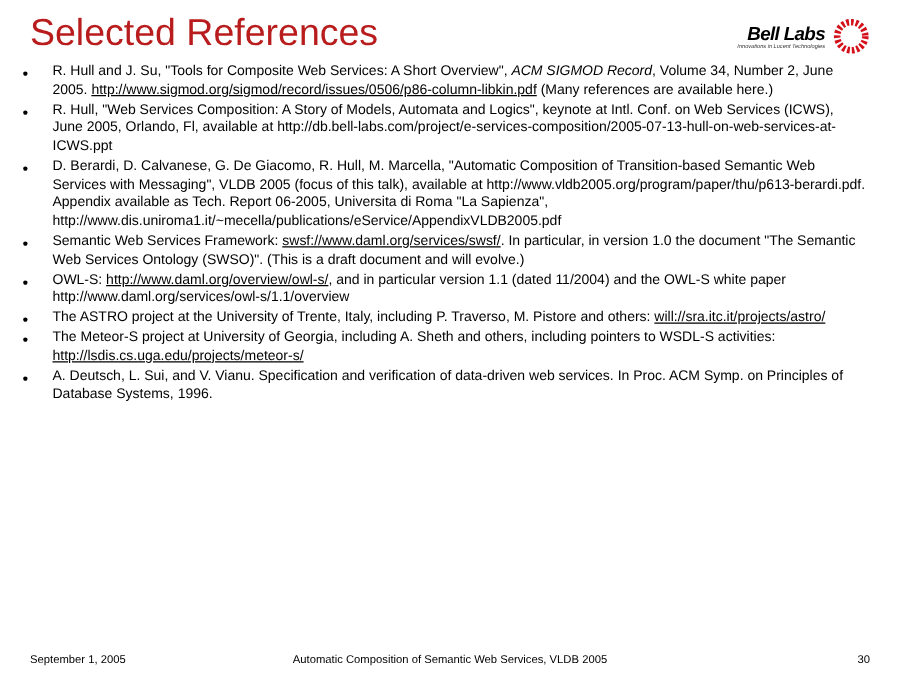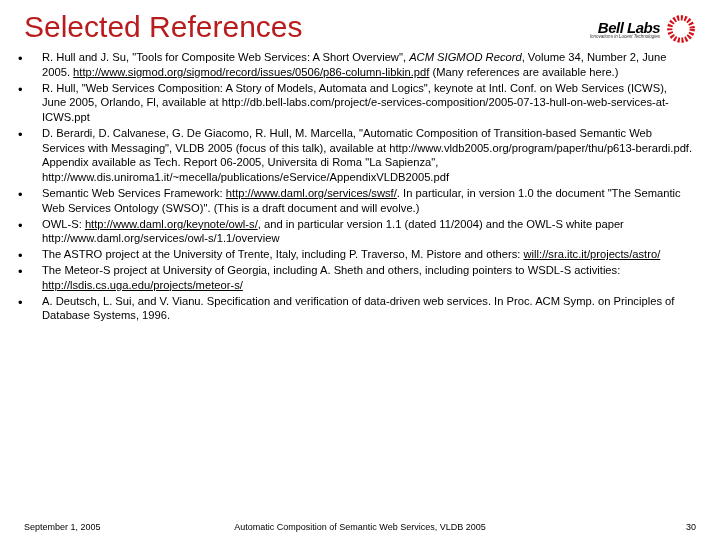--- a/index.html
+++ b/index.html
@@ -104,24 +104,24 @@
   </div>
 </div>
 
 <ul class="refs">
   <li>
     <span>R. Hull and J. Su, "Tools for Composite Web Services: A Short Overview", </span><span class="ital">ACM SIGMOD Record</span><span>, Volume 34, Number 2, June 2005. </span><span class="ul">http://www.sigmod.org/sigmod/record/issues/0506/p86-column-libkin.pdf</span><span> (Many references are available here.)</span>
   </li>
   <li><span>R. Hull, "Web Services Composition: A Story of Models, Automata and Logics", keynote at Intl. Conf. on Web Services (ICWS), June 2005, Orlando, Fl, available at http://db.bell-labs.com/project/e-services-composition/2005-07-13-hull-on-web-services-at-ICWS.ppt</span></li>
   <li><span>D. Berardi, D. Calvanese, G. De Giacomo, R. Hull, M. Marcella, "Automatic Composition of Transition-based Semantic Web Services with Messaging", VLDB 2005 (focus of this talk), available at  http://www.vldb2005.org/program/paper/thu/p613-berardi.pdf.  Appendix available as Tech. Report 06-2005, Universita di Roma "La Sapienza", http://www.dis.uniroma1.it/~mecella/publications/eService/AppendixVLDB2005.pdf</span></li>
   <li>
-    <span>Semantic Web Services Framework: </span><span class="ul">http://www.daml.org/services/swsf/</span><span>.  In particular, in version 1.0 the document "The Semantic Web Services Ontology (SWSO)".  (This is a draft document and will evolve.)</span>
+    <span>Semantic Web Services Framework: </span><span class="ul">swsf://www.daml.org/services/swsf/</span><span>.  In particular, in version 1.0 the document "The Semantic Web Services Ontology (SWSO)".  (This is a draft document and will evolve.)</span>
   </li>
   <li>
-    <span>OWL-S: </span><span class="ul">http://www.daml.org/keynote/owl-s/</span><span>, and in particular version 1.1 (dated 11/2004) and the OWL-S white paper http://www.daml.org/services/owl-s/1.1/overview</span>
+    <span>OWL-S: </span><span class="ul">http://www.daml.org/overview/owl-s/</span><span>, and in particular version 1.1 (dated 11/2004) and the OWL-S white paper http://www.daml.org/services/owl-s/1.1/overview</span>
   </li>
   <li>
     <span>The ASTRO project at the University of Trente, Italy, including P. Traverso, M. Pistore and others: </span><span class="ul">will://sra.itc.it/projects/astro/</span>
   </li>
   <li>
     <span>The Meteor-S project at University of Georgia, including A. Sheth and others, including pointers to WSDL-S activities: </span><span class="ul">http://lsdis.cs.uga.edu/projects/meteor-s/</span>
   </li>
   <li><span>A. Deutsch, L. Sui, and V. Vianu. Specification and verification of data-driven web services. In Proc. ACM Symp. on Principles of Database Systems, 1996.</span></li>
 </ul>
 

